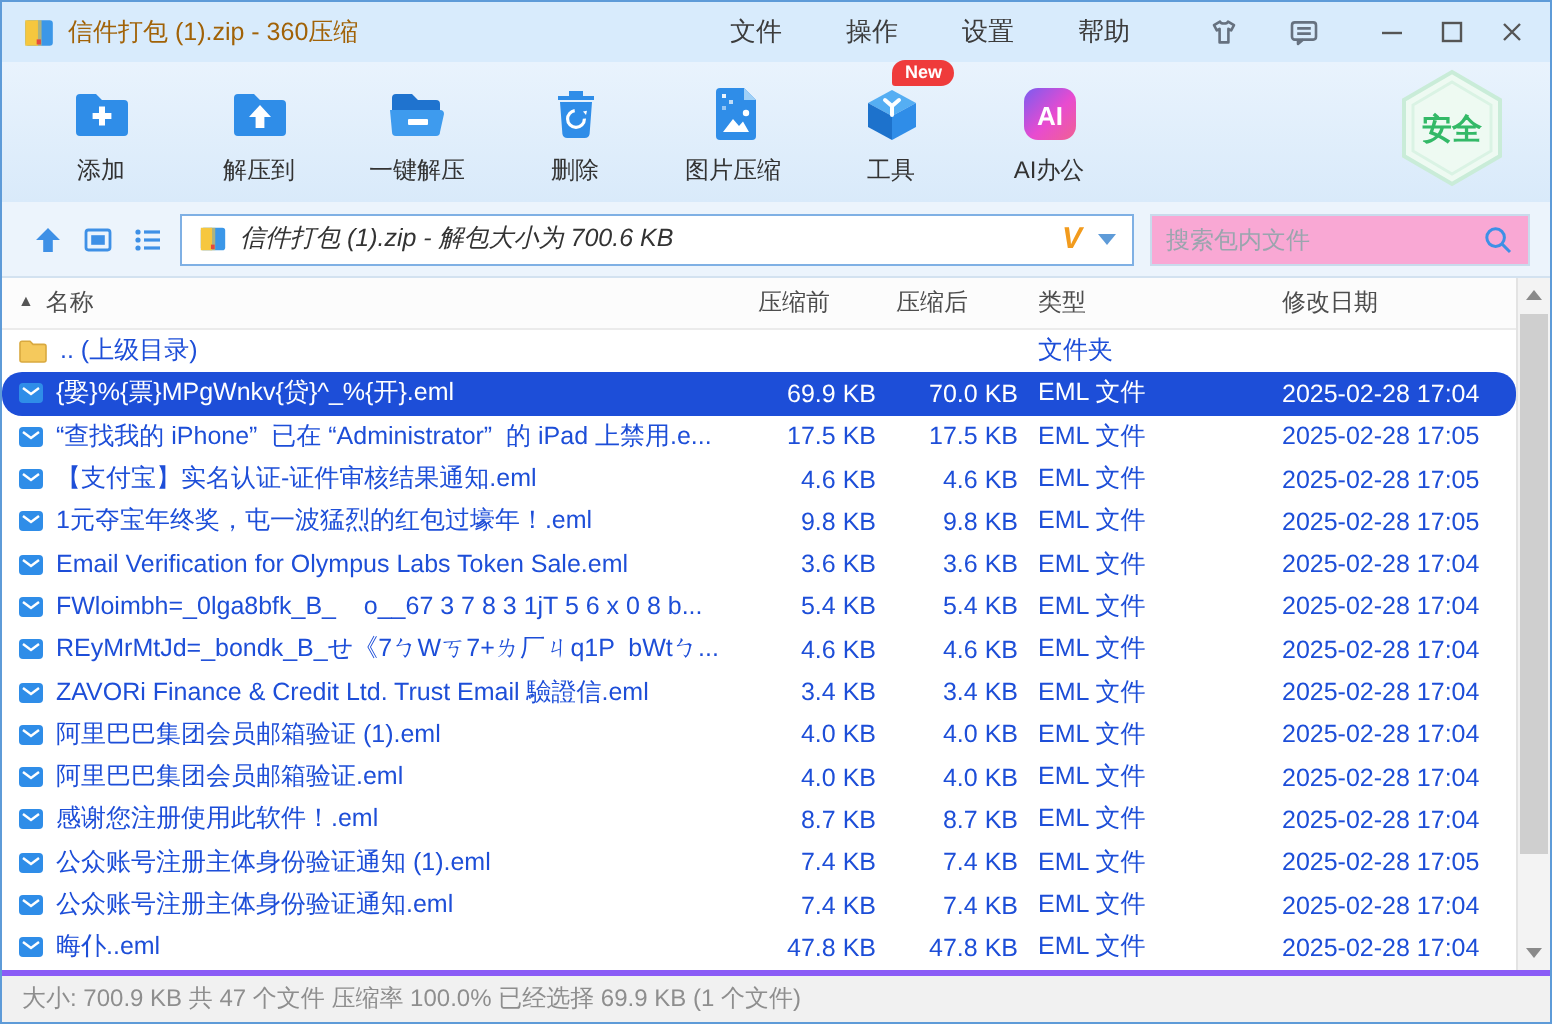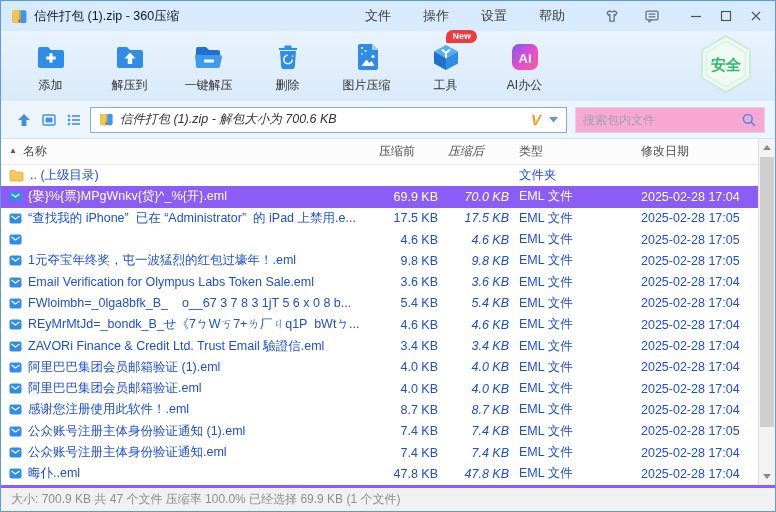--- a/index.html
+++ b/index.html
@@ -2,21 +2,21 @@
 <html><head>
 <meta charset="utf-8">
 <style>
   * { margin:0; padding:0; box-sizing:border-box; }
   html,body { width:776px; height:512px; }
   body { font-family:"Liberation Sans","DejaVu Sans",sans-serif; background:#fff; }
   .app { width:776px; height:512px; border:1px solid #5e9bd8; display:flex; flex-direction:column; background:#fff; overflow:hidden; }
 
   
   .titlebar { height:30px; flex:0 0 30px; background:#d8ebfc; display:flex; align-items:center; padding:0 6px 0 10px; }
-  .title-text { font-size:12.5px; color:#0f172a; margin-left:6px; white-space:nowrap; }
+  .title-text { font-size:12.5px; color:#a16207; margin-left:6px; white-space:nowrap; }
   .menus { display:flex; margin-left:auto; gap:32px; font-size:13px; color:#3c3c3c; margin-right:34px; }
   .menus span { cursor:default; }
   .tb-iconbtns { display:flex; gap:14px; margin-right:18px; align-items:center; }
   .win-controls { display:flex; gap:4px; align-items:center; }
   .win-btn { width:26px; height:22px; display:flex; align-items:center; justify-content:center; }
 
   
   .toolbar { height:70px; flex:0 0 70px; background:linear-gradient(#e9f3fd,#d9eafa); display:flex; align-items:center; padding:0 10px; position:relative; }
   .tool-item { width:79px; display:flex; flex-direction:column; align-items:center; position:relative; cursor:default; }
   .tool-icon { width:36px; height:36px; display:flex; align-items:center; justify-content:center; }
@@ -33,29 +33,29 @@
   .v-logo { color:#f29b1d; font-weight:bold; font-size:15px; }
   .searchbox { width:190px; height:26px; background:#f9a8d4; border:1px solid #c9dbec; display:flex; align-items:center; padding:0 7px; }
   .searchbox input { border:none; outline:none; flex:1; min-width:0; font-size:12px; color:#333; background:transparent; font-family:inherit; }
   .searchbox input::placeholder { color:#9aa5ae; }
 
   
   .main { flex:1; display:flex; flex-direction:column; position:relative; background:#fff; }
   .hdr { height:26px; flex:0 0 26px; display:flex; align-items:center; font-size:12px; color:#4d4d4d; background:#fcfcfc; border-bottom:1px solid #ebebeb; padding-right:17px; }
   .c-name { flex:0 0 378px; display:flex; align-items:center; gap:6px; padding-left:8px; white-space:pre; overflow:hidden; min-width:0; }
   .c-before { flex:0 0 59px; text-align:right; white-space:nowrap; }
-  .c-after { flex:0 0 71px; text-align:right; white-space:nowrap;font-style:italic; }
+  .c-after { flex:0 0 71px; text-align:right; white-space:nowrap; }
   .c-type { flex:0 0 122px; padding-left:10px; text-align:left; white-space:nowrap; overflow:hidden; }
   .c-mod { flex:1; padding-left:10px; text-align:left; white-space:nowrap; overflow:hidden; }
   .hdr .c-before, .hdr .c-after { text-align:left; }
   .hdr .c-after { padding-left:10px; }
   .sort-tri { font-size:8px; color:#555; transform:translateY(-1px); }
   .list { flex:1; overflow:hidden; padding-right:17px; }
   .row { height:21.3px; display:flex; align-items:center; font-size:12.5px; color:#1d4ed8; cursor:default; }
-  .row.selected { background:#8b5cf6; color:#fff; }
+  .row.selected { background:#1d4ed8; color:#fff;border-radius:10px; }
   .row .c-name svg { flex:0 0 auto; }
 
   
   .scrollbar { position:absolute; top:0; right:0; bottom:0; width:17px; background:#f3f3f3; border-left:1px solid #e3e3e3; }
   .sb-btn { position:absolute; left:0; width:16px; height:17px; display:flex; align-items:center; justify-content:center; }
   .sb-up { top:0; } .sb-down { bottom:0; }
   .tri-up { width:0; height:0; border-left:4px solid transparent; border-right:4px solid transparent; border-bottom:5px solid #8a8a8a; }
   .tri-down { width:0; height:0; border-left:4px solid transparent; border-right:4px solid transparent; border-top:5px solid #8a8a8a; }
   .sb-thumb { position:absolute; left:1px; top:18px; width:14px; height:270px; background:#cfcfcf; }
 
@@ -332,20 +332,21 @@
   </div>
         <div class="row">
     <div class="c-name">
       
       <span style="display:flex;">
         <svg width="13" height="13" viewBox="0 0 13 13">
                 <rect x="0.5" y="1.5" width="12" height="10" rx="2" fill="#2f8de8"></rect>
                 <path d="M2.5 4 L6.5 7 L10.5 4" stroke="#fff" stroke-width="1.2" fill="none"></path>
               </svg>
       </span>
+      <span>【支付宝】实名认证-证件审核结果通知.eml</span>
     </div>
     <div class="c-before">4.6 KB</div>
     <div class="c-after">4.6 KB</div>
     <div class="c-type">EML 文件</div>
     <div class="c-mod">2025-02-28 17:05</div>
   </div>
         <div class="row">
     <div class="c-name">
       
       <span style="display:flex;">

